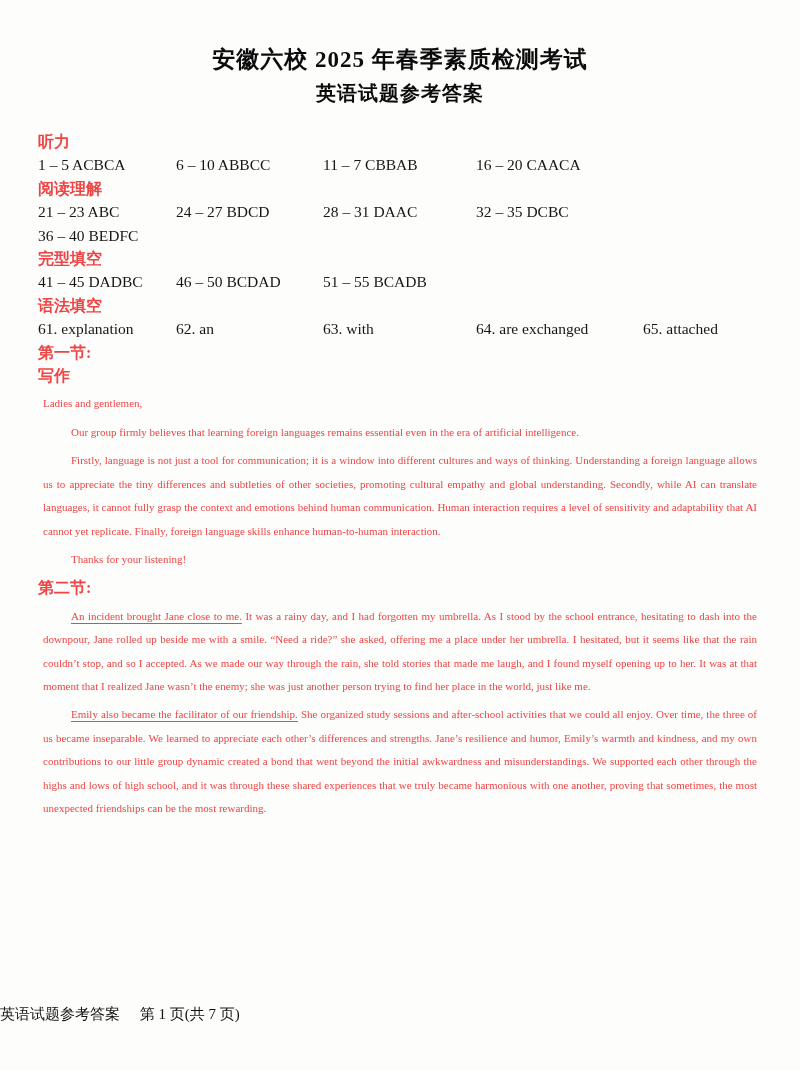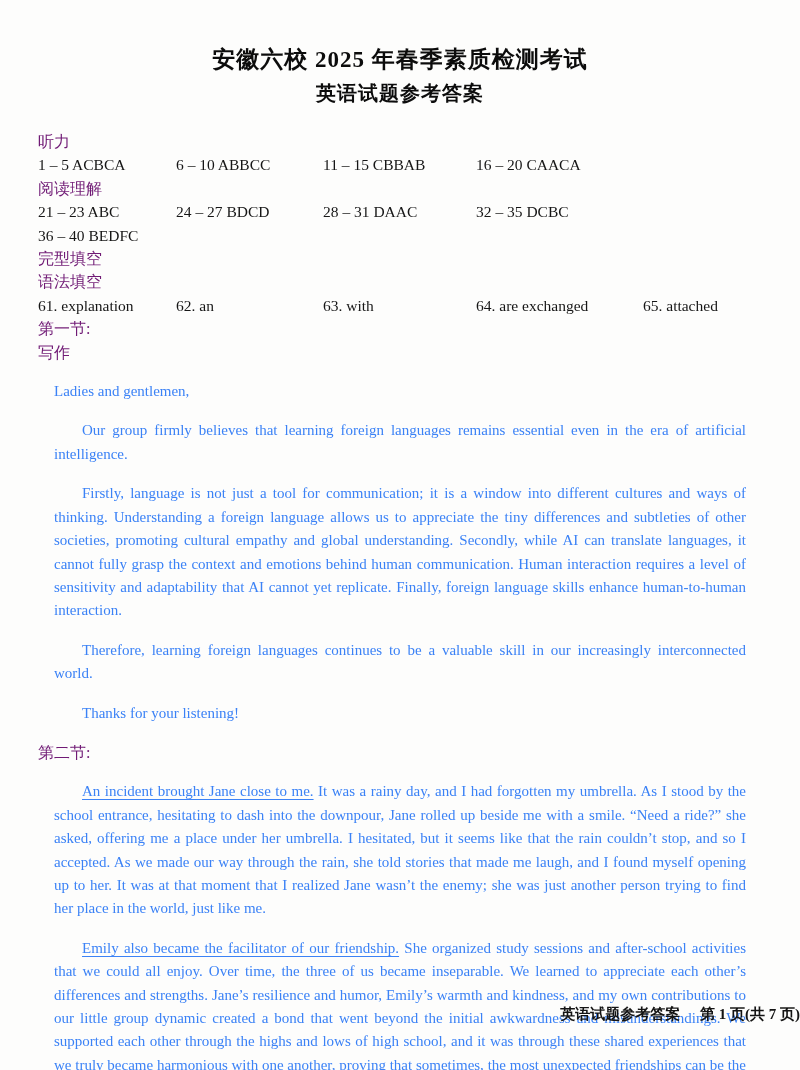--- a/index.html
+++ b/index.html
@@ -33,54 +33,54 @@
     line-height: 30px;
     margin-top: 2px;
     color: #0c0c0c;
     font-family: "Liberation Sans", "DejaVu Sans", sans-serif;
     letter-spacing: 1px;
   }
   .content {
     margin-top: 22px;
   }
   .sec-label {
-    font-weight: normal;
+    font-weight: bold;
     font-size: 16px;
     line-height: 23.4px;
-    color: #701a75;
+    color: #ef4444;
   }
   .ans-row {
     display: grid;
     grid-template-columns: 138px 147px 153px 167px 1fr;
     font-size: 15.5px;
     line-height: 23.4px;
     color: #161616;
     white-space: nowrap;
   }
   .para {
-    margin: 16px;
-    font-size: 15px;
+    margin: 5px;
+    font-size: 11px;
     line-height: 23.4px;
     text-align: justify;
-    color: #3b82f6;
+    color: #ef4444;
   }
   .indent {
     text-indent: 28px;
   }
   .lead {
     text-decoration: underline;
     text-underline-offset: 3px;
   }
   .doc-footer {
     position: absolute;
     left: 0;
     right: 0;
     bottom: 46px;
-    text-align: right;
-    font-weight: bold;
+    text-align: left;
+    font-weight: normal;
     font-size: 15px;
     line-height: 20px;
     color: #141414;
   }
   .doc-footer .page-info {
     margin-left: 16px;
   }
 </style>
 </head>
 <body>
@@ -89,54 +89,58 @@
 
   <div class="doc-title">安徽六校 2025 年春季素质检测考试</div>
   <div class="doc-subtitle">英语试题参考答案</div>
 
   <div class="content">
 
     <div class="sec-label">听力</div>
     <div class="ans-row">
       <span>1 – 5 ACBCA</span>
       <span>6 – 10 ABBCC</span>
-      <span>11 – 15 CBBAB</span>
+      <span>11 – 7 CBBAB</span>
       <span>16 – 20 CAACA</span>
     </div>
 
     <div class="sec-label">阅读理解</div>
     <div class="ans-row">
       <span>21 – 23 ABC</span>
       <span>24 – 27 BDCD</span>
       <span>28 – 31 DAAC</span>
       <span>32 – 35 DCBC</span>
     </div>
 
     <div class="ans-row">
       <span>36 – 40 BEDFC</span>
     </div>
 
     <div class="sec-label">完型填空</div>
+    <div class="ans-row">
+      <span>41 – 45 DADBC</span>
+      <span>46 – 50 BCDAD</span>
+      <span>51 – 55 BCADB</span>
+    </div>
 
     <div class="sec-label">语法填空</div>
     <div class="ans-row">
       <span>61. explanation</span>
       <span>62. an</span>
       <span>63. with</span>
       <span>64. are exchanged</span>
       <span>65. attached</span>
     </div>
 
     <div class="sec-label">第一节:</div>
 
     <div class="sec-label">写作</div>
     <p class="para">Ladies and gentlemen,</p>
     <p class="para indent">Our group firmly believes that learning foreign languages remains essential even in the era of artificial intelligence.</p>
     <p class="para indent">Firstly, language is not just a tool for communication; it is a window into different cultures and ways of thinking. Understanding a foreign language allows us to appreciate the tiny differences and subtleties of other societies, promoting cultural empathy and global understanding. Secondly, while AI can translate languages, it cannot fully grasp the context and emotions behind human communication. Human interaction requires a level of sensitivity and adaptability that AI cannot yet replicate. Finally, foreign language skills enhance human-to-human interaction.</p>
-    <p class="para indent">Therefore, learning foreign languages continues to be a valuable skill in our increasingly interconnected world.</p>
     <p class="para indent">Thanks for your listening!</p>
 
     <div class="sec-label">第二节:</div>
     <p class="para indent">
       <span class="lead">An incident brought Jane close to me.</span>
       <span>It was a rainy day, and I had forgotten my umbrella. As I stood by the school entrance, hesitating to dash into the downpour, Jane rolled up beside me with a smile. “Need a ride?” she asked, offering me a place under her umbrella. I hesitated, but it seems like that the rain couldn’t stop, and so I accepted. As we made our way through the rain, she told stories that made me laugh, and I found myself opening up to her. It was at that moment that I realized Jane wasn’t the enemy; she was just another person trying to find her place in the world, just like me.</span>
     </p>
     <p class="para indent">
       <span class="lead">Emily also became the facilitator of our friendship.</span>
       <span>She organized study sessions and after-school activities that we could all enjoy. Over time, the three of us became inseparable. We learned to appreciate each other’s differences and strengths. Jane’s resilience and humor, Emily’s warmth and kindness, and my own contributions to our little group dynamic created a bond that went beyond the initial awkwardness and misunderstandings. We supported each other through the highs and lows of high school, and it was through these shared experiences that we truly became harmonious with one another, proving that sometimes, the most unexpected friendships can be the most rewarding.</span>

